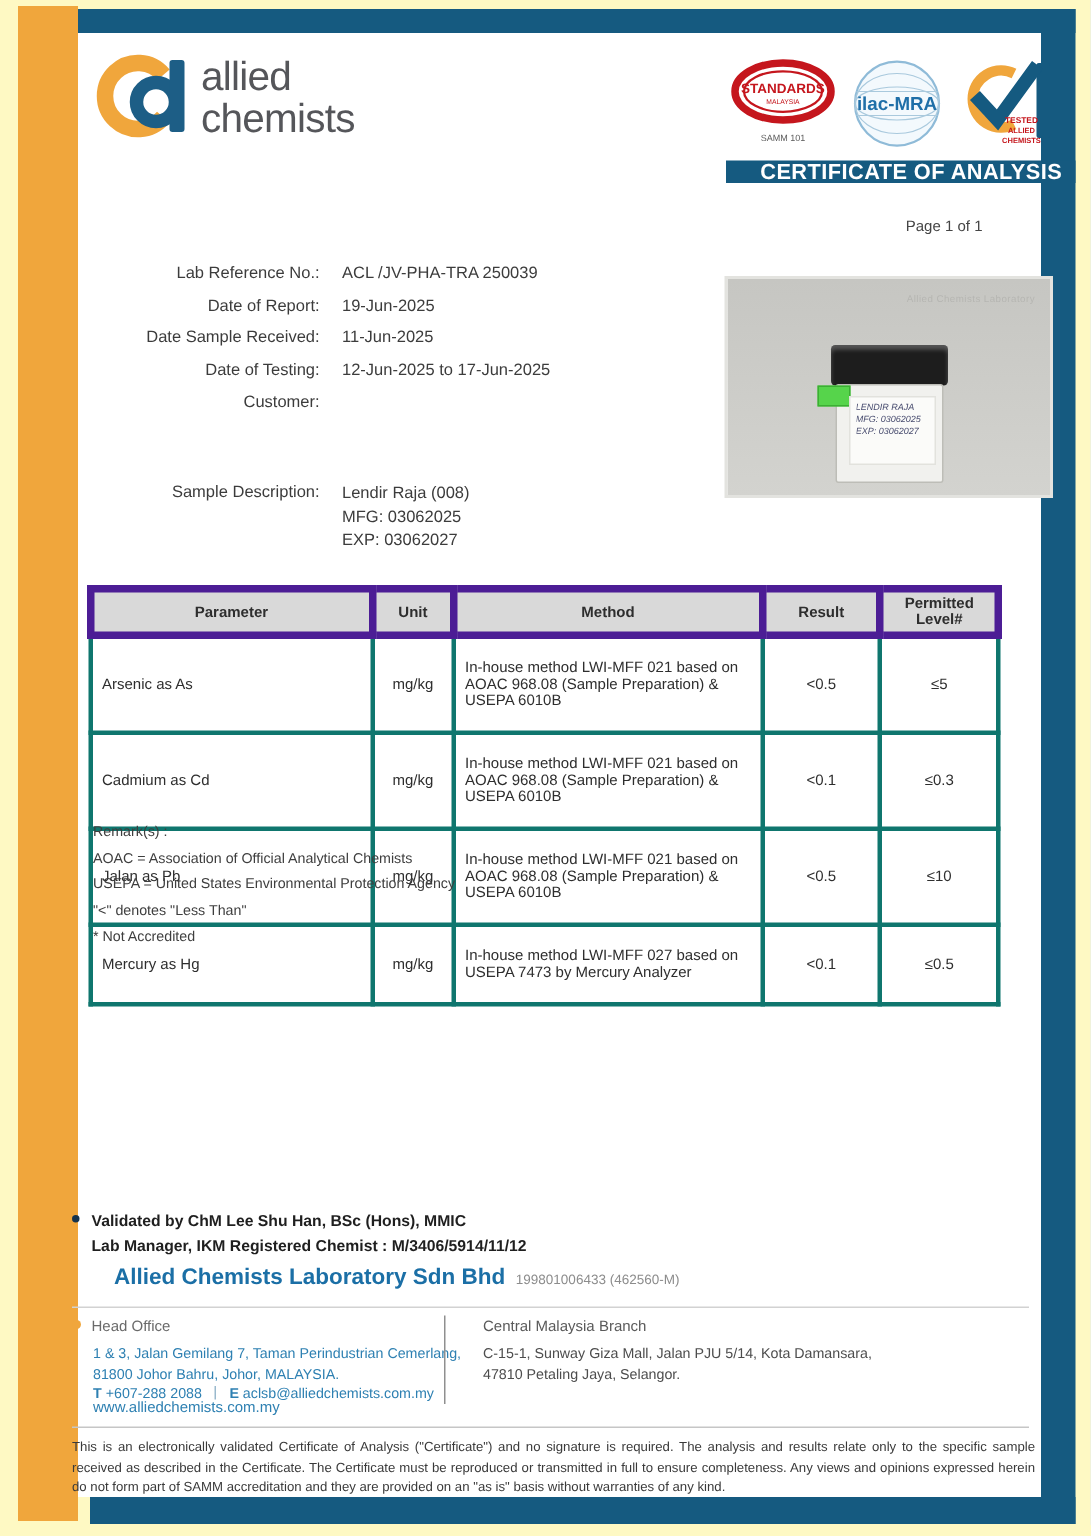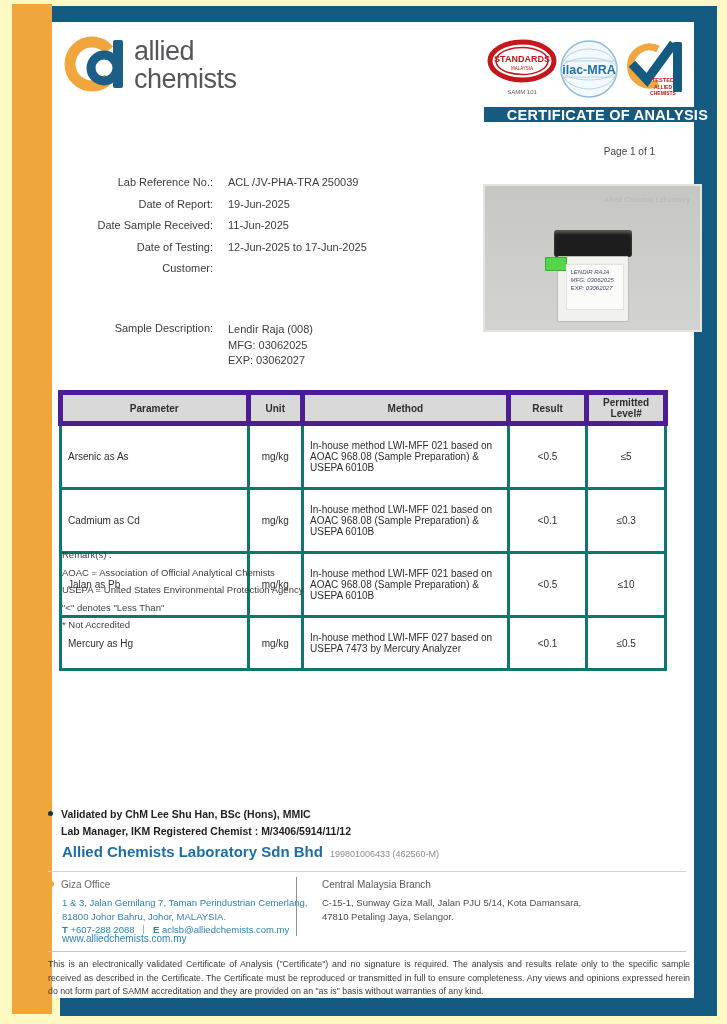--- a/index.html
+++ b/index.html
@@ -11,21 +11,21 @@
   .bar-top      { position:absolute; left:52px; right:10px; top:6px; height:16px; background:#155a80; }
   .bar-right    { position:absolute; right:10px; top:6px; width:23px; bottom:8px; background:#155a80; }
   .bar-bottom   { position:absolute; left:60px; right:10px; bottom:8px; height:18px; background:#155a80; }
   .page         { position:absolute; left:52px; top:22px; width:642px; height:976px; background:#ffffff; }
 
   
   .logo { position:absolute; left:62px; top:34px; display:flex; align-items:center; gap:8px; }
   .logo-text { font-size:27px; color:#55565a; line-height:1.02; letter-spacing:-0.5px; }
 
   
-  .badges { position:absolute; left:486px; top:34px; width:218px; height:70px; display:flex; align-items:center; }
+  .badges { position:absolute; left:486px; top:34px; width:218px; height:70px; display:flex; justify-content:space-between; align-items:center; }
 
   
   .banner { position:absolute; left:484px; right:10px; top:107px; height:15px; background:#155a80; color:#ffffff; font-weight:bold; font-size:14.5px; letter-spacing:0.3px; display:flex; align-items:center; justify-content:center;padding-left:14px; }
   .page-info { position:absolute; right:72px; top:146px; font-size:10px; color:#454545; }
 
   
   .info { position:absolute; left:62px; top:176px; font-size:11px; color:#3c3c3c; }
   .info-row { display:flex; height:21.5px; align-items:flex-start; }
   .info-label { width:148px;text-align:right; }
   .info-sep { width:18px; }
@@ -51,21 +51,21 @@
   td.c-unit, td.c-result, td.c-perm { text-align:center; }
   td.c-perm { text-decoration:none; }
 
   
   .remarks { position:absolute; left:62px; top:546px; font-size:9.5px; color:#3e3e3e; line-height:17.5px; }
 
   
   .validated { position:absolute; left:48px; top:806px; font-size:10.5px; font-weight:bold; color:#1f1f1f; line-height:17px; }
   .dot-navy { display:inline-block; width:5px; height:5px; background:#15334d; border-radius:50%; margin-right:8px; vertical-align:2px; }
   .validated .indent { margin-left:13px; }
-  .company { position:absolute; left:62px; top:843px; }
+  .company { position:absolute; left:76px; top:843px; }
   .company-name { font-size:15px; font-weight:bold; color:#1b6fa6; }
   .company-reg { font-size:9px; color:#8c8c8c; margin-left:7px; }
   .divider1 { position:absolute; left:48px; top:871px; width:638px; border-top:1px solid #d2d2d2; }
   .head-office { position:absolute; left:48px; top:879px; font-size:9.5px; }
   .dot-orange { display:inline-block; width:6px; height:6px; background:#f0a63c; border-radius:50%; margin-right:7px; vertical-align:1px; }
   .office-title { color:#6a6a6a; font-size:10px; }
   .office-lines { margin-left:14px; margin-top:6px; color:#2e80b2; line-height:13.5px; }
   .contact b { font-weight:bold; }
   .contact .pipe { display:inline-block; width:1px; height:9px; background:#9ab9cd; margin:0 6px; vertical-align:-1px; }
   .vdivider { position:absolute; left:296px; top:877px; height:59px; border-left:1px solid #8f8f8f; }
@@ -235,21 +235,21 @@
     <div class="indent">Lab Manager, IKM Registered Chemist : M/3406/5914/11/12</div>
   </div>
 
   <div class="company">
     <span class="company-name">Allied Chemists Laboratory Sdn Bhd</span><span class="company-reg">199801006433 (462560-M)</span>
   </div>
 
   <div class="divider1"></div>
 
   <div class="head-office">
-    <div><span class="dot-orange"></span><span class="office-title">Giza Office</span></div>
+    <div><span class="dot-orange"></span><span class="office-title">Head Office</span></div>
     <div class="office-lines">
       <div>1 &amp; 3, Jalan Gemilang 7, Taman Perindustrian Cemerlang,</div>
       <div>81800 Johor Bahru, Johor, MALAYSIA.</div>
       <div class="contact">
         <b>T</b>
         <span>+607-288 2088</span>
         <span class="pipe"></span>
         <b>E</b>
         <span>aclsb@alliedchemists.com.my</span>
       </div>

